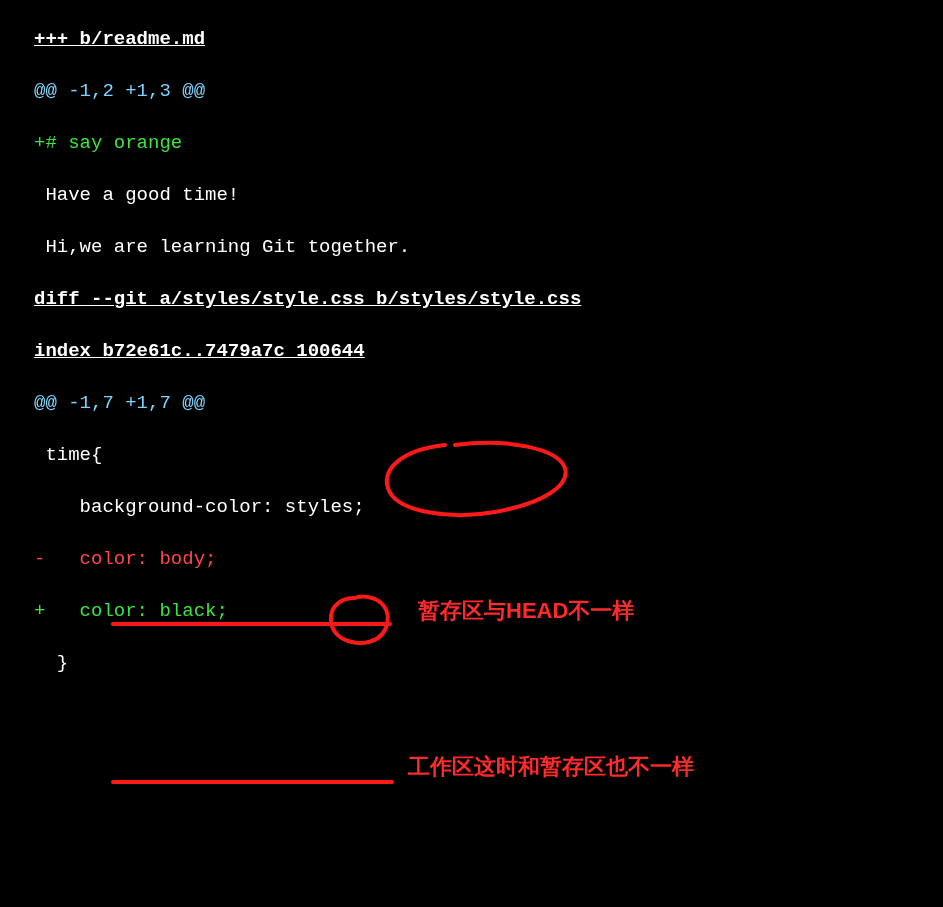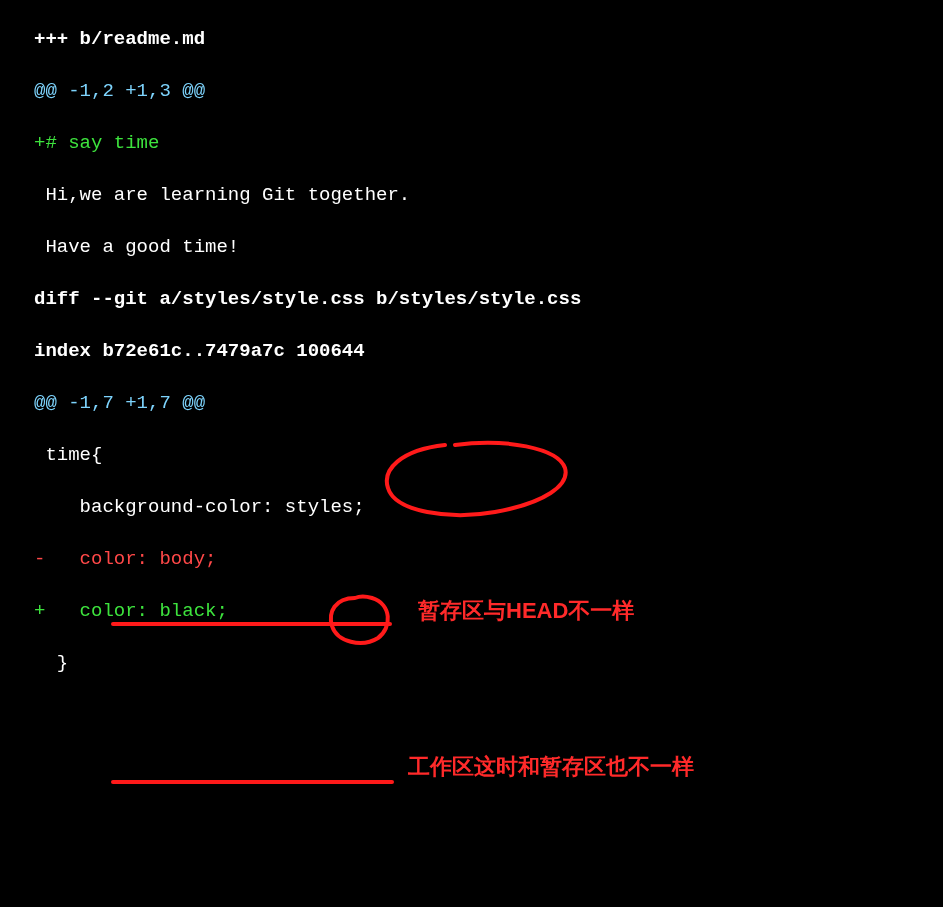--- a/index.html
+++ b/index.html
@@ -17,21 +17,21 @@
   .terminal {
     position: relative;
     padding: 0 0 0 34px;
     white-space: pre;
   }
   .line { white-space: pre; }
   .white  { color: #ffffff; }
   .cyan   { color: #7dd3fc; }
   .green  { color: #3de33d; }
   .red    { color: #ff4848; }
-  .bold   { font-weight: 700; }
+  .bold   { font-weight: 700; text-decoration: underline; }
   svg.annot {
     position: absolute;
     left: 0;
     top: 0;
     width: 943px;
     height: 907px;
     pointer-events: none;
   }
   .annot-label {
     position: absolute;
@@ -41,23 +41,23 @@
     font-weight: 600;
     pointer-events: none;
   }
 </style>
 </head>
 <body>
 
 <div class="terminal">
 <div class="line bold white">+++ b/readme.md</div>
 <div class="line cyan">@@ -1,2 +1,3 @@</div>
-<div class="line green">+# say time</div>
+<div class="line green">+# say orange</div>
+<div class="line white"> Have a good time!</div>
 <div class="line white"> Hi,we are learning Git together.</div>
-<div class="line white"> Have a good time!</div>
 <div class="line bold white">diff --git a/styles/style.css b/styles/style.css</div>
 <div class="line bold white">index b72e61c..7479a7c 100644</div>
 <div class="line cyan">@@ -1,7 +1,7 @@</div>
 <div class="line white"> time{</div>
 <div class="line white">    background-color: styles;</div>
 <div class="line red">-   color: body;</div>
 <div class="line green">+   color: black;</div>
 <div class="line white">  }</div>
 <div class="line">&nbsp;</div>
 

